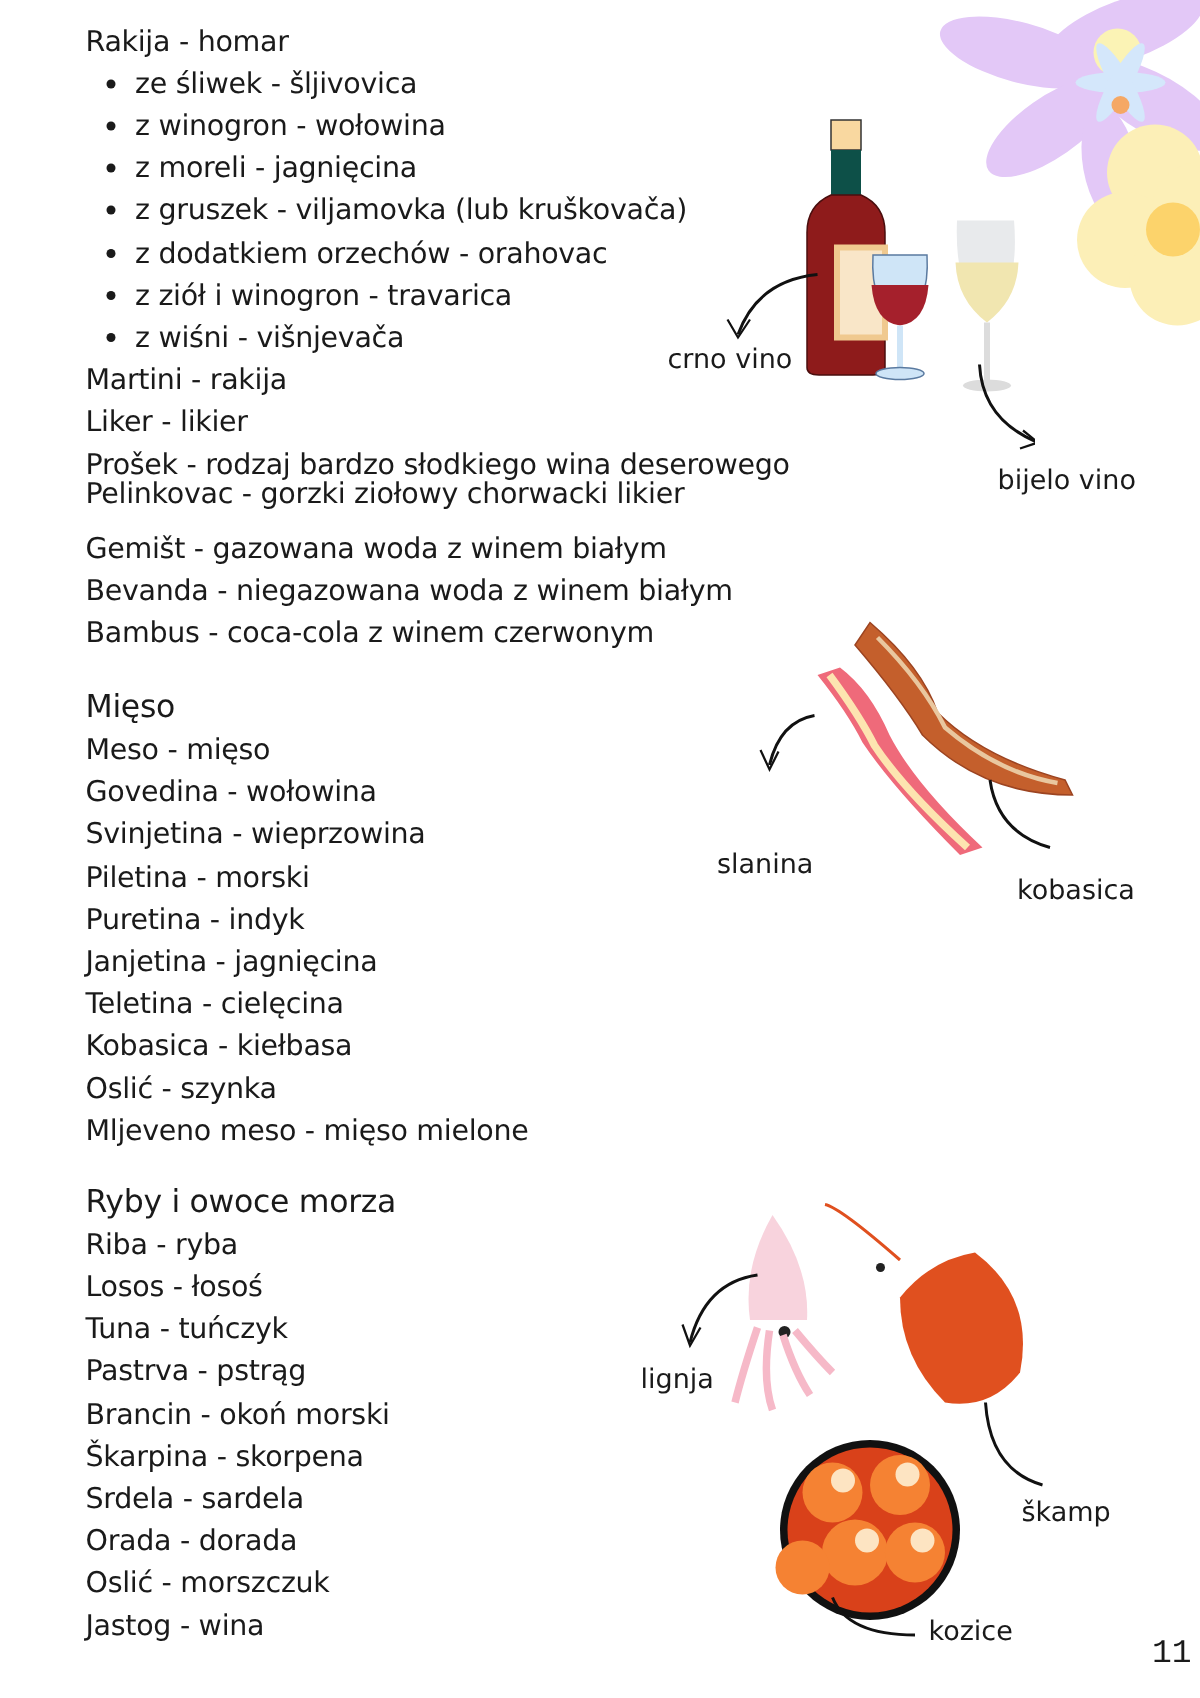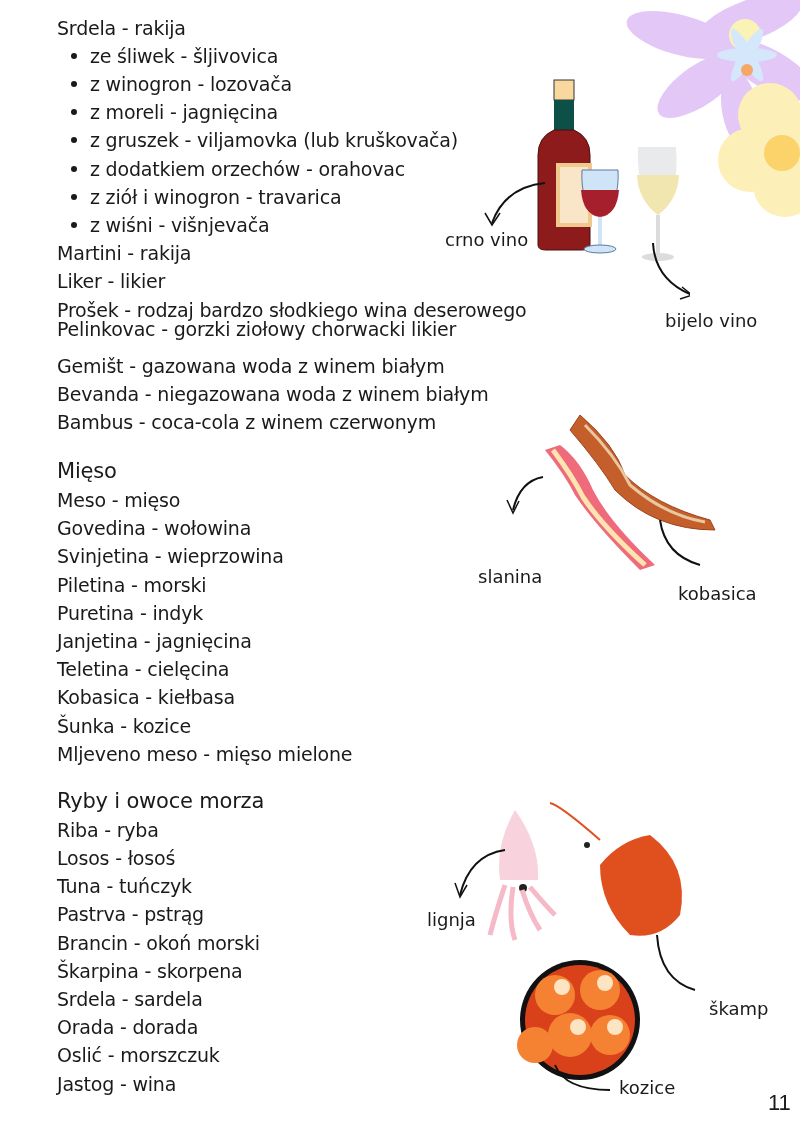--- a/index.html
+++ b/index.html
@@ -15,21 +15,21 @@
   .bullet { left:90px; }
   .bullet::before {
     content:""; position:absolute; left:-19px; top:11px;
     width:6px; height:6px; border-radius:50%; background:#1a1a1a;
   }
   .heading { font-weight:normal; font-size:21px; }
   .label {
     position:absolute; font-size:18px; line-height:24px; white-space:nowrap;
   }
   .pagenum {
-    position:absolute; left:768px; top:1090px; font-family:Liberation Sans, sans-serif;
+    position:absolute; left:768px; top:1090px; font-family:Liberation Mono, monospace;
     font-size:22px;
   }
   svg.art { position:absolute; }
 </style>
 </head>
 <body>
 
 <svg class="art" style="left:620px;top:0" width="180" height="230" viewBox="0 0 180 230">
   <g fill="#e3c8f7">
     <ellipse cx="130" cy="20" rx="55" ry="20" transform="rotate(-20 130 20)"></ellipse>
@@ -110,23 +110,23 @@
     <circle cx="128" cy="232" r="8"></circle>
       <circle cx="165" cy="232" r="8"></circle>
   </g>
   <path d="M55 55 Q20 60 10 100" stroke="#111" stroke-width="2" fill="none"></path>
   <path d="M5 88 L10 102 L17 90" stroke="#111" stroke-width="1.5" fill="none"></path>
   <path d="M207 140 Q210 185 245 195" stroke="#111" stroke-width="2" fill="none"></path>
   <path d="M105 270 Q115 295 160 295" stroke="#111" stroke-width="2" fill="none"></path>
 </svg>
 
 <div>
-  <div class="line" style="top:14px">Srdela - rakija</div>
+  <div class="line" style="top:14px">Rakija - homar</div>
   <div class="line bullet" style="top:42px">ze śliwek - šljivovica</div>
-  <div class="line bullet" style="top:70px">z winogron - lozovača</div>
+  <div class="line bullet" style="top:70px">z winogron - wołowina</div>
   <div class="line bullet" style="top:98px">z moreli - jagnięcina</div>
   <div class="line bullet" style="top:126px">z gruszek - viljamovka (lub kruškovača)</div>
   <div class="line bullet" style="top:155px">z dodatkiem orzechów - orahovac</div>
   <div class="line bullet" style="top:183px">z ziół i winogron - travarica</div>
   <div class="line bullet" style="top:211px">z wiśni - višnjevača</div>
   <div class="line" style="top:239px">Martini - rakija</div>
   <div class="line" style="top:267px">Liker - likier</div>
   <div class="line" style="top:296px">Prošek - rodzaj bardzo słodkiego wina deserowego</div>
   <div class="line" style="top:315px">Pelinkovac - gorzki ziołowy chorwacki likier</div>
   <div class="line" style="top:352px">Gemišt - gazowana woda z winem białym</div>
@@ -139,36 +139,36 @@
 <div>
   <div class="line heading" style="top:457px">Mięso</div>
   <div class="line" style="top:486px">Meso - mięso</div>
   <div class="line" style="top:514px">Govedina - wołowina</div>
   <div class="line" style="top:542px">Svinjetina - wieprzowina</div>
   <div class="line" style="top:571px">Piletina - morski</div>
   <div class="line" style="top:599px">Puretina - indyk</div>
   <div class="line" style="top:627px">Janjetina - jagnięcina</div>
   <div class="line" style="top:655px">Teletina - cielęcina</div>
   <div class="line" style="top:683px">Kobasica - kiełbasa</div>
-  <div class="line" style="top:712px">Šunka - kozice</div>
+  <div class="line" style="top:712px">Oslić - szynka</div>
   <div class="line" style="top:740px">Mljeveno meso - mięso mielone</div>
   <div class="label" style="left:478px;top:565px">slanina</div>
   <div class="label" style="left:678px;top:582px">kobasica</div>
 </div>
 
 <div>
   <div class="line heading" style="top:787px">Ryby i owoce morza</div>
   <div class="line" style="top:816px">Riba - ryba</div>
   <div class="line" style="top:844px">Losos - łosoś</div>
   <div class="line" style="top:872px">Tuna - tuńczyk</div>
   <div class="line" style="top:900px">Pastrva - pstrąg</div>
   <div class="line" style="top:929px">Brancin - okoń morski</div>
   <div class="line" style="top:957px">Škarpina - skorpena</div>
   <div class="line" style="top:985px">Srdela - sardela</div>
   <div class="line" style="top:1013px">Orada - dorada</div>
   <div class="line" style="top:1041px">Oslić - morszczuk</div>
   <div class="line" style="top:1070px">Jastog - wina</div>
   <div class="label" style="left:427px;top:908px">lignja</div>
-  <div class="label" style="left:709px;top:997px">škamp</div>
+  <div class="label" style="left:681px;top:997px">škamp</div>
   <div class="label" style="left:619px;top:1076px">kozice</div>
 </div>
 
 <div class="pagenum">11</div>
 
 </body></html>

